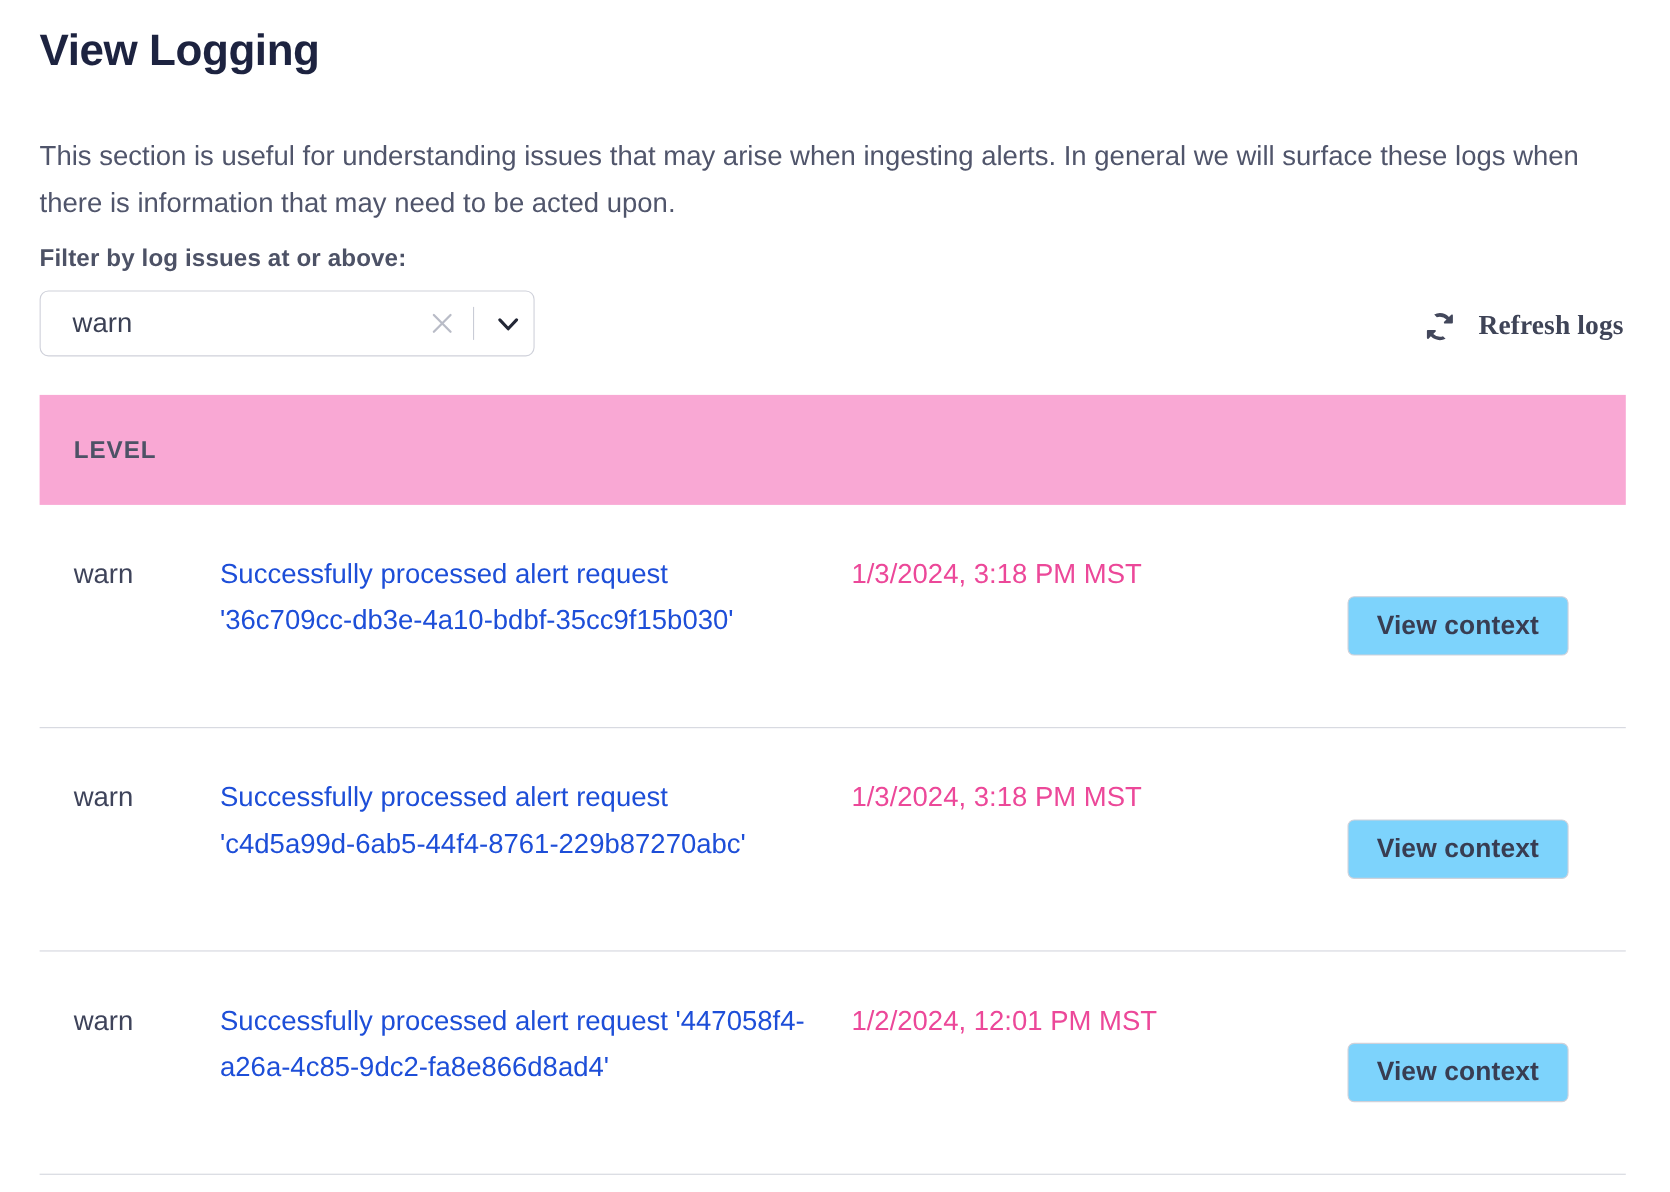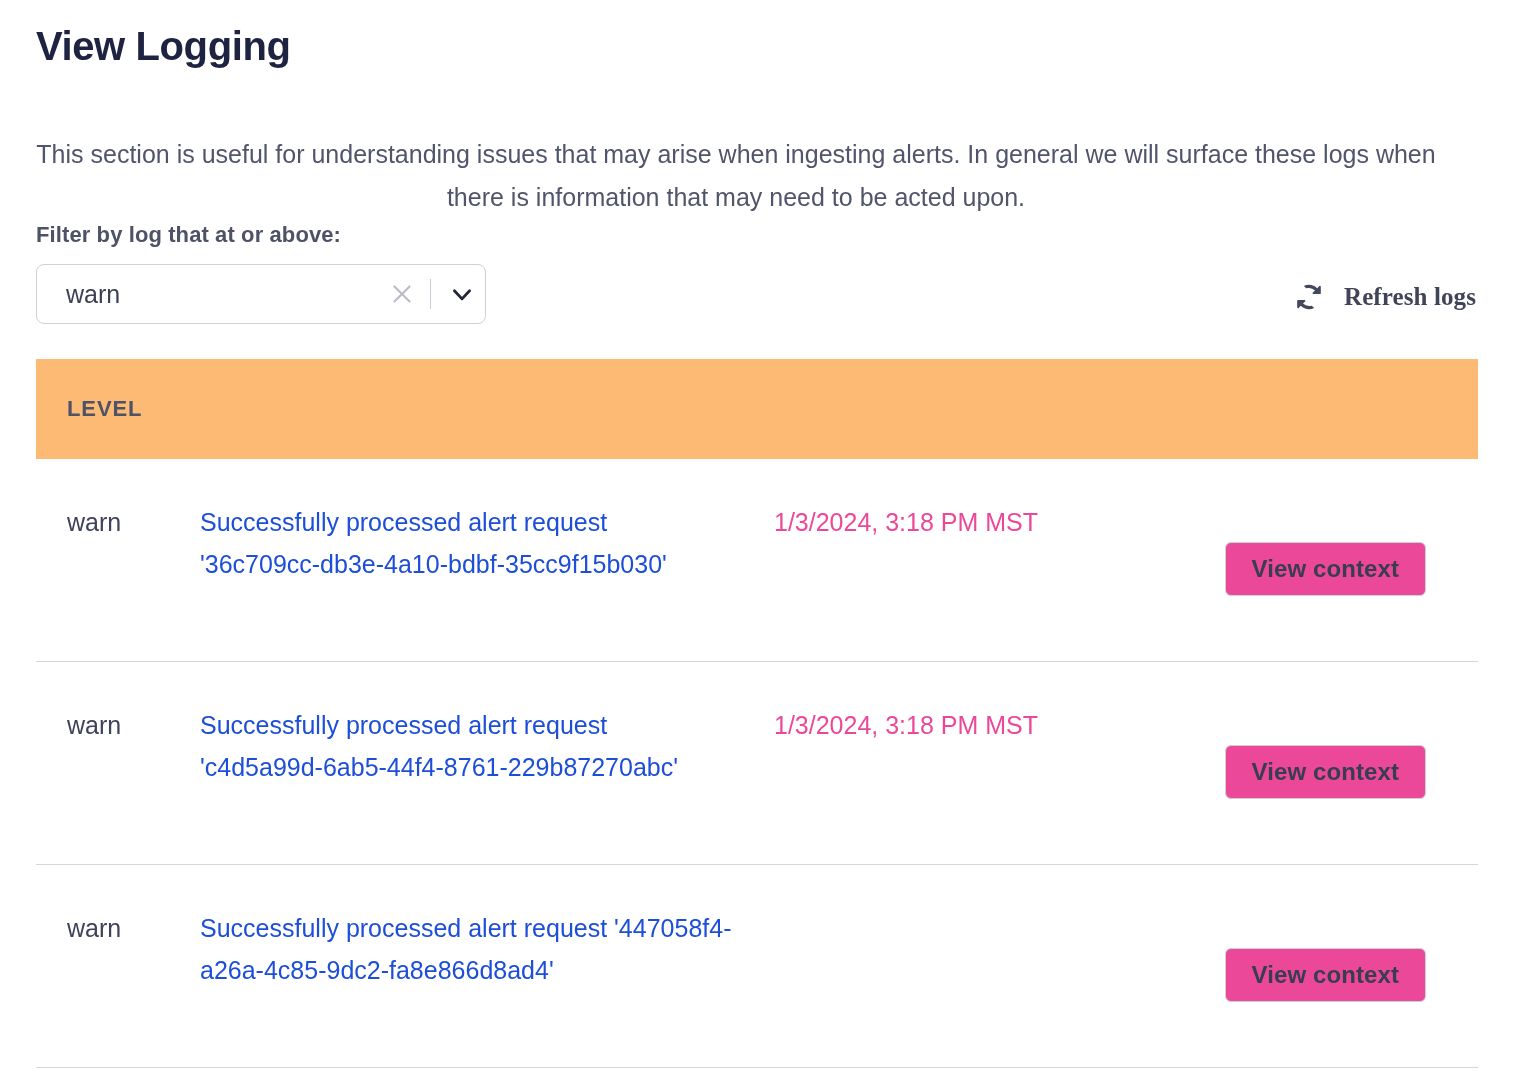--- a/index.html
+++ b/index.html
@@ -31,27 +31,26 @@
     font-size: 40px;
     line-height: 48px;
     font-weight: bold;
     letter-spacing: -0.4px;
     color: #1d2340;
   }
 
   .page-desc {
     position: absolute;
     left: 36px;
-    top: 108px;
+    top: 96px;
     width: 1400px;
     font-size: 25px;
     line-height: 43px;
     color: #50556b;
     font-weight: normal;
-    text-align: center;
   }
 
   
   .filter-label {
     position: absolute;
     left: 36px;
     top: 221px;
     font-size: 22px;
     line-height: 28px;
     font-weight: bold;
@@ -125,21 +124,21 @@
   }
 
   
   .table {
     position: absolute;
     left: 36px;
     top: 359px;
     width: 1442px;
   }
   .thead {
-    background: #fdba74;
+    background: #f9a8d4;
     height: 100px;
     display: flex;
     align-items: center;
   }
   .th {
     font-size: 22px;
     font-weight: bold;
     letter-spacing: 0.9px;
     color: #4d5266;
     text-transform: uppercase;
@@ -164,21 +163,21 @@
     color: #3e435a;
   }
   .cell.level { width: 164px; padding-left: 31px; color: #3e435a; }
   .cell.message { width: 574px; padding-right: 40px; color: #1d4ed8; }
   .cell.created { width: 394px; color: #ec4899; }
   .cell.action { flex: 1; display: flex; justify-content: flex-end; padding-right: 52px; padding-top: 41px;}
 
   .view-ctx-btn {
     border: 1px solid #cfd1da;
     border-radius: 6px;
-    background: #ec4899;
+    background: #7dd3fc;
     color: #383d52;
     font-size: 24px;
     font-weight: bold;
     font-family: inherit;
     padding: 12px 26px;
     cursor: pointer;
     white-space: nowrap;
     letter-spacing: 0.1px;
   }
 
@@ -186,21 +185,21 @@
 </style>
 </head>
 <body>
 
 <div class="page">
 
   <h1 class="page-title">View Logging</h1>
 
   <p class="page-desc">This section is useful for understanding issues that may arise when ingesting alerts. In general we will surface these logs when there is information that may need to be acted upon.</p>
 
-  <div class="filter-label">Filter by log that at or above:</div>
+  <div class="filter-label">Filter by log issues at or above:</div>
 
   <div class="select-box">
     <span class="select-value" title="Select log level">warn</span>
     <span class="select-clear">
       <svg width="26" height="26" viewBox="0 0 24 24" fill="none" stroke="#b9bcc7" stroke-width="1.9" stroke-linecap="round">
         <line x1="5" y1="5" x2="19" y2="19"></line>
         <line x1="19" y1="5" x2="5" y2="19"></line>
       </svg>
     </span>
     <span class="select-sep"></span>
@@ -242,19 +241,20 @@
       <div class="cell message">Successfully processed alert request 'c4d5a99d-6ab5-44f4-8761-229b87270abc'</div>
       <div class="cell created">1/3/2024, 3:18 PM MST</div>
       <div class="cell action">
         <button class="view-ctx-btn">View context</button>
       </div>
     </div>
 
     <div class="trow">
       <div class="cell level">warn</div>
       <div class="cell message">Successfully processed alert request '447058f4-a26a-4c85-9dc2-fa8e866d8ad4'</div>
+      <div class="cell created">1/2/2024, 12:01 PM MST</div>
       <div class="cell action">
         <button class="view-ctx-btn">View context</button>
       </div>
     </div>
 
   </div>
 </div>
 
 </body></html>

